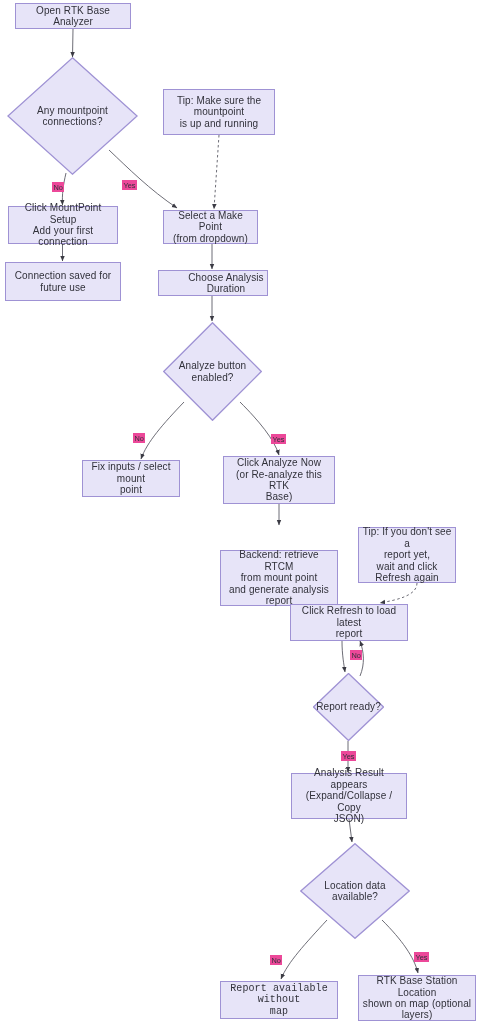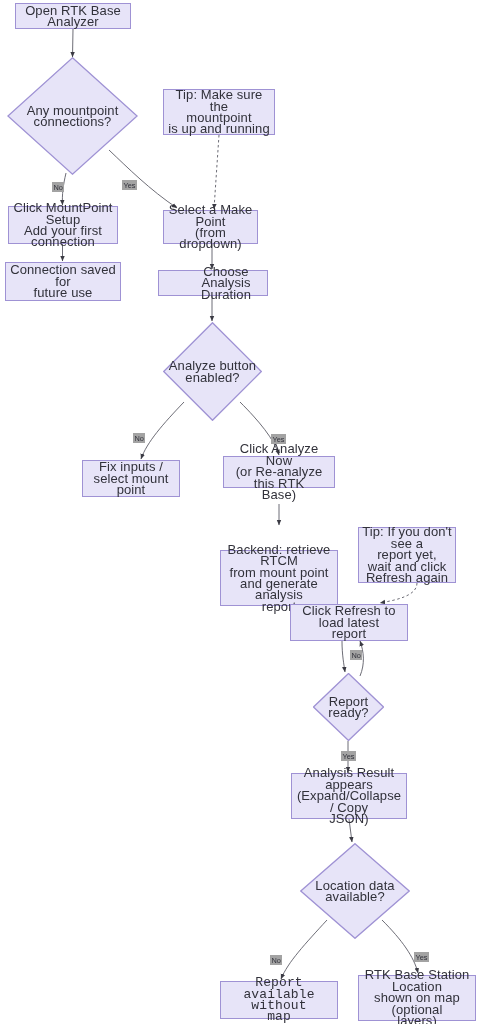--- a/index.html
+++ b/index.html
@@ -26,21 +26,21 @@
     pointer-events: none;
   }
   .node {
     position: absolute;
     box-sizing: border-box;
     display: flex;
     align-items: center;
     justify-content: center;
     text-align: center;
     color: #31313a;
-    font-size: 13px;
+    font-size: 10px;
     line-height: 11.4px;
     letter-spacing: 0.1px;
   }
   .node.box {
     background: #e7e4f8;
     border: 1px solid #9f92d4;
   }
   .node .label {
     display: block;
     padding: 0 3px;
@@ -56,21 +56,21 @@
     top: 0;
     width: 100%;
     height: 100%;
   }
   .node.diamond .label {
     position: relative;
     z-index: 2;
   }
   .edge-label {
     position: absolute;
-    background: #a3a3a3;
+    background: #ec4899;
     color: #31313a;
     font-size: 7.4px;
     line-height: 9px;
     padding: 0.5px 1.5px;
     white-space: nowrap;
   }
 </style>
 </head>
 <body>
 
@@ -138,21 +138,21 @@
       <div class="node diamond" style="left: 163px; top: 322px; width: 99px; height: 99px;">
         <svg class="dshape" viewBox="0 0 100 100" preserveAspectRatio="none">
           <polygon points="50,0.7 99.3,50 50,99.3 0.7,50" fill="#e7e4f8" stroke="#9f92d4" stroke-width="1.3" vector-effect="non-scaling-stroke"></polygon>
         </svg>
         <span class="label">Analyze button enabled?</span>
       </div>
       <div class="node box" style="left: 82px; top: 460px; width: 98px; height: 37px;">
         <span class="label">Fix inputs / select mount
 point</span>
       </div>
-      <div class="node box" style="left: 223px; top: 456px; width: 112px; height: 32px;">
+      <div class="node box" style="left: 223px; top: 456px; width: 112px; height: 48px;">
         <span class="label">Click Analyze Now
 (or Re-analyze this RTK
 Base)</span>
       </div>
       <div class="node box" style="left: 220px; top: 550px; width: 118px; height: 56px;">
         <span class="label">Backend: retrieve RTCM
 from mount point
 and generate analysis
 report</span>
       </div>

